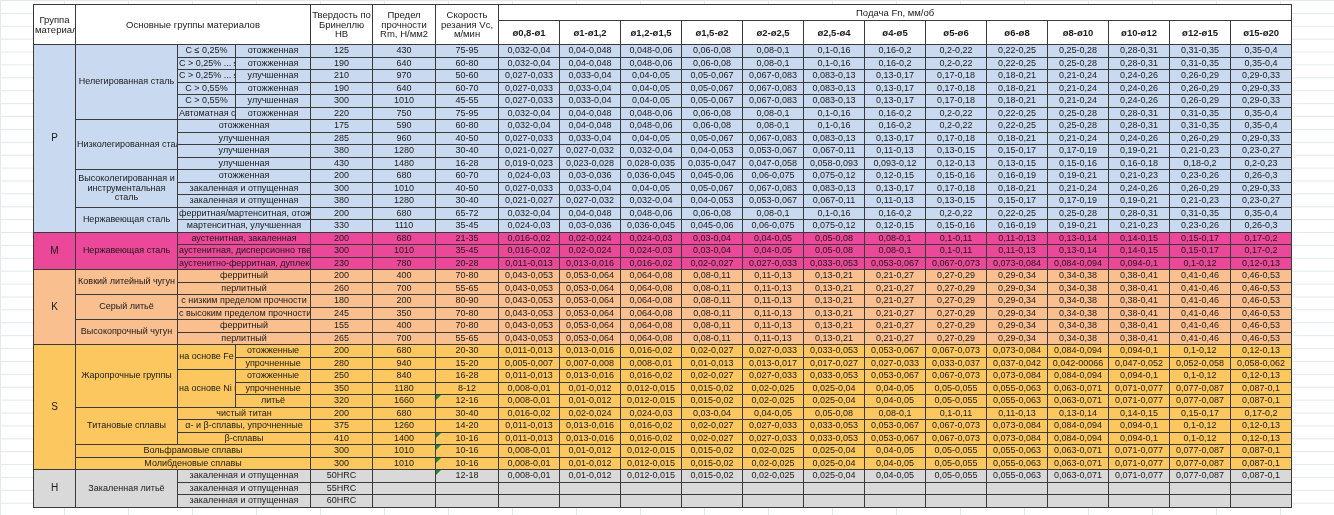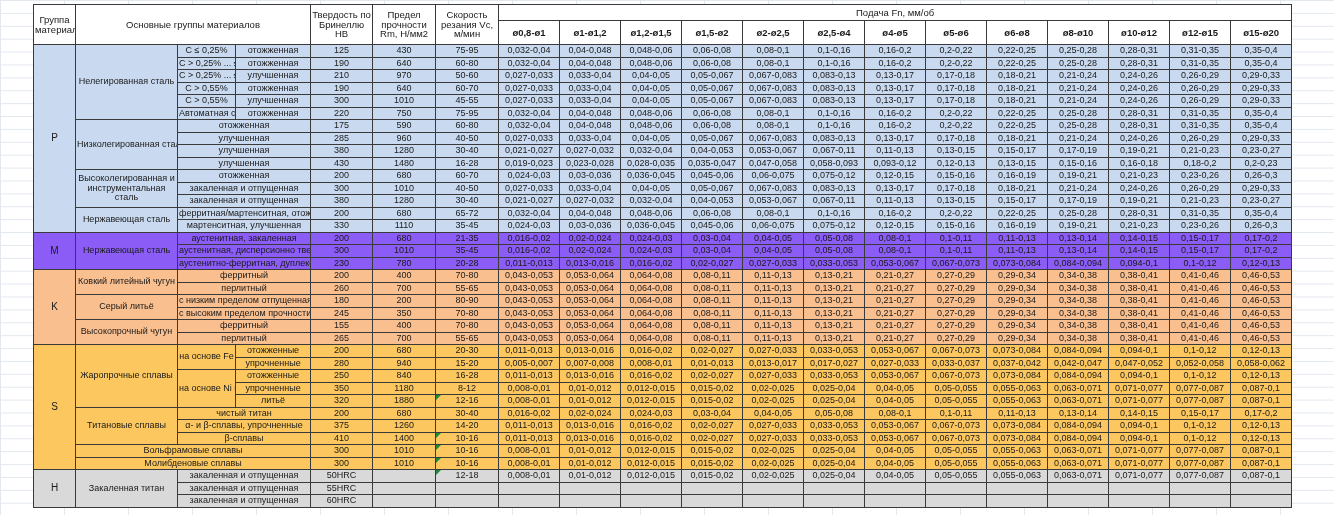--- a/index.html
+++ b/index.html
@@ -29,21 +29,21 @@
     position:relative;
   }
   thead th { font-weight:normal; white-space:normal; font-size:9.5px; background:#fff; }
   thead tr.band1 { height:16px; }
   thead tr.band2 { height:24px; }
   thead .feedcol { font-weight:bold; white-space:nowrap; }
   tbody tr { height:12.5px; }
   td.wrapok { white-space:normal; }
   td.letter { font-size:10px; }
   .p { background:#c9daf0; }
-  .m { background:#8b5cf6; }
+  .m { background:#ec4899; }
   .k { background:#fabf8f; }
   .s { background:#fcc75e; }
   .h { background:#d9d9d9; }
   td.note::before {
     content:""; position:absolute; top:0; left:0;
     border-top:5px solid #1f8a3b; border-right:5px solid transparent;
     width:0; height:0;
   }
 </style>
 </head>
@@ -488,21 +488,21 @@
         <td class="k">0,21-0,27</td>
         <td class="k">0,27-0,29</td>
         <td class="k">0,29-0,34</td>
         <td class="k">0,34-0,38</td>
         <td class="k">0,38-0,41</td>
         <td class="k">0,41-0,46</td>
         <td class="k">0,46-0,53</td>
       </tr>
       <tr>
         <td class="k" rowspan="2" colspan="1">Серый литьё</td>
-        <td class="k" rowspan="1" colspan="2">с низким пределом отпущенная</td>
+        <td class="k" rowspan="1" colspan="2">с низким пределом прочности</td>
         <td class="k">180</td>
         <td class="k">200</td>
         <td class="k">80-90</td>
         <td class="k">0,043-0,053</td>
         <td class="k">0,053-0,064</td>
         <td class="k">0,064-0,08</td>
         <td class="k">0,08-0,11</td>
         <td class="k">0,11-0,13</td>
         <td class="k">0,13-0,21</td>
         <td class="k">0,21-0,27</td>
@@ -566,21 +566,21 @@
         <td class="k">0,21-0,27</td>
         <td class="k">0,27-0,29</td>
         <td class="k">0,29-0,34</td>
         <td class="k">0,34-0,38</td>
         <td class="k">0,38-0,41</td>
         <td class="k">0,41-0,46</td>
         <td class="k">0,46-0,53</td>
       </tr>
       <tr>
         <td class="letter s" rowspan="10">S</td>
-        <td class="s" rowspan="5" colspan="1">Жаропрочные сплавы</td>
+        <td class="s" rowspan="5" colspan="1">Жаропрочные группы</td>
         <td class="s" rowspan="2" colspan="1">на основе Fe</td>
         <td class="s">отожженные</td>
         <td class="s">200</td>
         <td class="s">680</td>
         <td class="s">20-30</td>
         <td class="s">0,011-0,013</td>
         <td class="s">0,013-0,016</td>
         <td class="s">0,016-0,02</td>
         <td class="s">0,02-0,027</td>
         <td class="s">0,027-0,033</td>
@@ -600,21 +600,21 @@
         <td class="s">15-20</td>
         <td class="s">0,005-0,007</td>
         <td class="s">0,007-0,008</td>
         <td class="s">0,008-0,01</td>
         <td class="s">0,01-0,013</td>
         <td class="s">0,013-0,017</td>
         <td class="s">0,017-0,027</td>
         <td class="s">0,027-0,033</td>
         <td class="s">0,033-0,037</td>
         <td class="s">0,037-0,042</td>
-        <td class="s">0,042-0,047</td>
+        <td class="s">0,042-00066</td>
         <td class="s">0,047-0,052</td>
         <td class="s">0,052-0,058</td>
         <td class="s">0,058-0,062</td>
       </tr>
       <tr>
         <td class="s" rowspan="3" colspan="1">на основе Ni и Co</td>
         <td class="s">отожженные</td>
         <td class="s">250</td>
         <td class="s">840</td>
         <td class="s">16-28</td>
@@ -647,21 +647,21 @@
         <td class="s">0,05-0,055</td>
         <td class="s">0,055-0,063</td>
         <td class="s">0,063-0,071</td>
         <td class="s">0,071-0,077</td>
         <td class="s">0,077-0,087</td>
         <td class="s">0,087-0,1</td>
       </tr>
       <tr>
         <td class="s">литьё</td>
         <td class="s">320</td>
-        <td class="s">1880</td>
+        <td class="s">1660</td>
         <td class="s note">12-16</td>
         <td class="s">0,008-0,01</td>
         <td class="s">0,01-0,012</td>
         <td class="s">0,012-0,015</td>
         <td class="s">0,015-0,02</td>
         <td class="s">0,02-0,025</td>
         <td class="s">0,025-0,04</td>
         <td class="s">0,04-0,05</td>
         <td class="s">0,05-0,055</td>
         <td class="s">0,055-0,063</td>
@@ -761,21 +761,21 @@
         <td class="s">0,04-0,05</td>
         <td class="s">0,05-0,055</td>
         <td class="s">0,055-0,063</td>
         <td class="s">0,063-0,071</td>
         <td class="s">0,071-0,077</td>
         <td class="s">0,077-0,087</td>
         <td class="s">0,087-0,1</td>
       </tr>
       <tr>
         <td class="letter h" rowspan="3">H</td>
-        <td class="h" rowspan="3" colspan="1">Закаленная титан</td>
+        <td class="h" rowspan="3" colspan="1">Закаленная литьё</td>
         <td class="h" rowspan="1" colspan="2">закаленная и отпущенная</td>
         <td class="h">50HRC</td>
         <td class="h"></td>
         <td class="h note">12-18</td>
         <td class="h">0,008-0,01</td>
         <td class="h">0,01-0,012</td>
         <td class="h">0,012-0,015</td>
         <td class="h">0,015-0,02</td>
         <td class="h">0,02-0,025</td>
         <td class="h">0,025-0,04</td>

